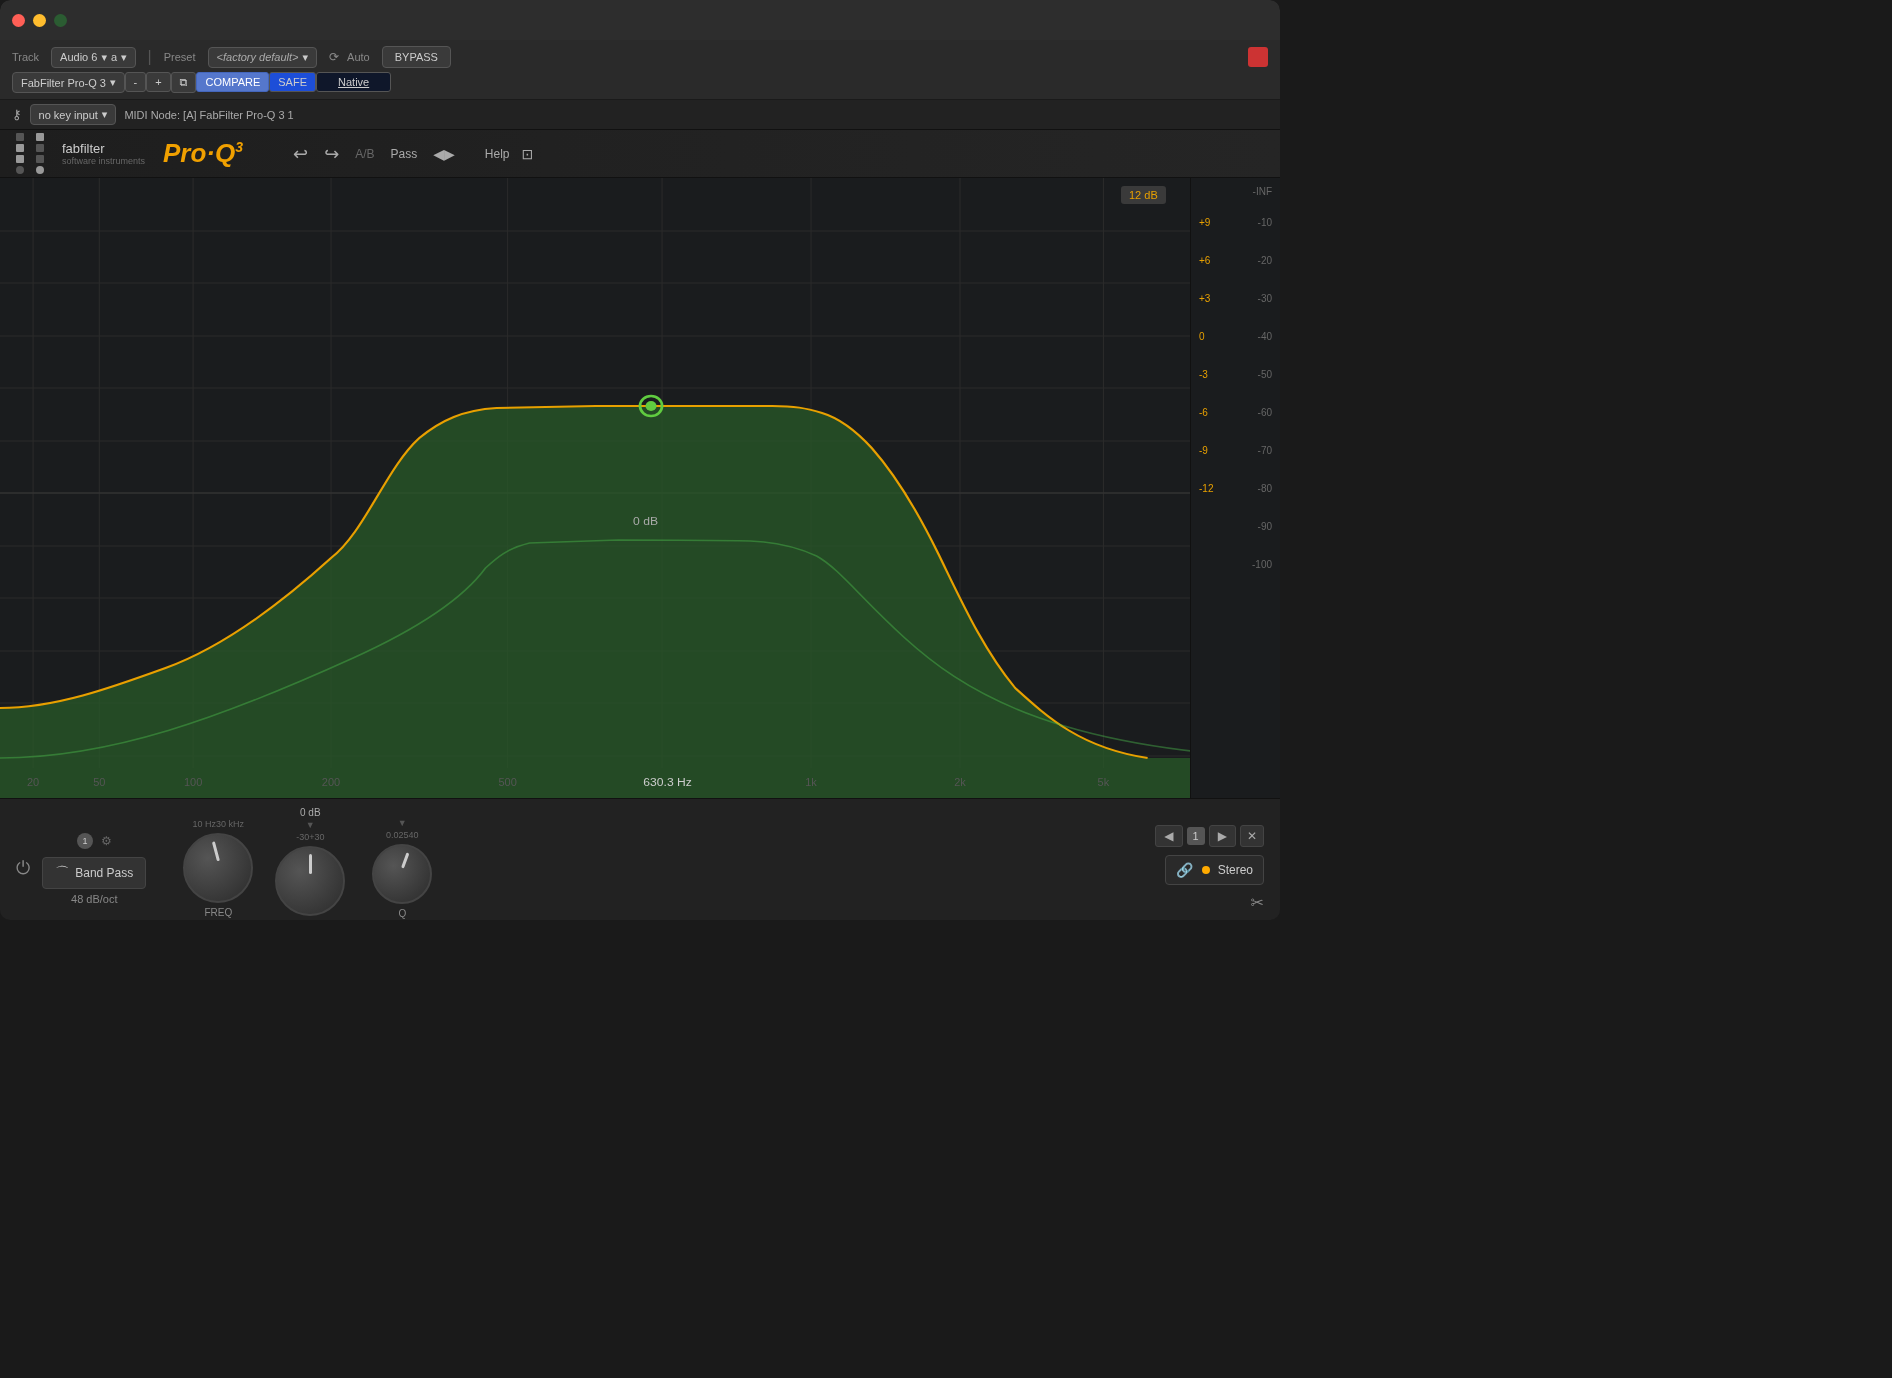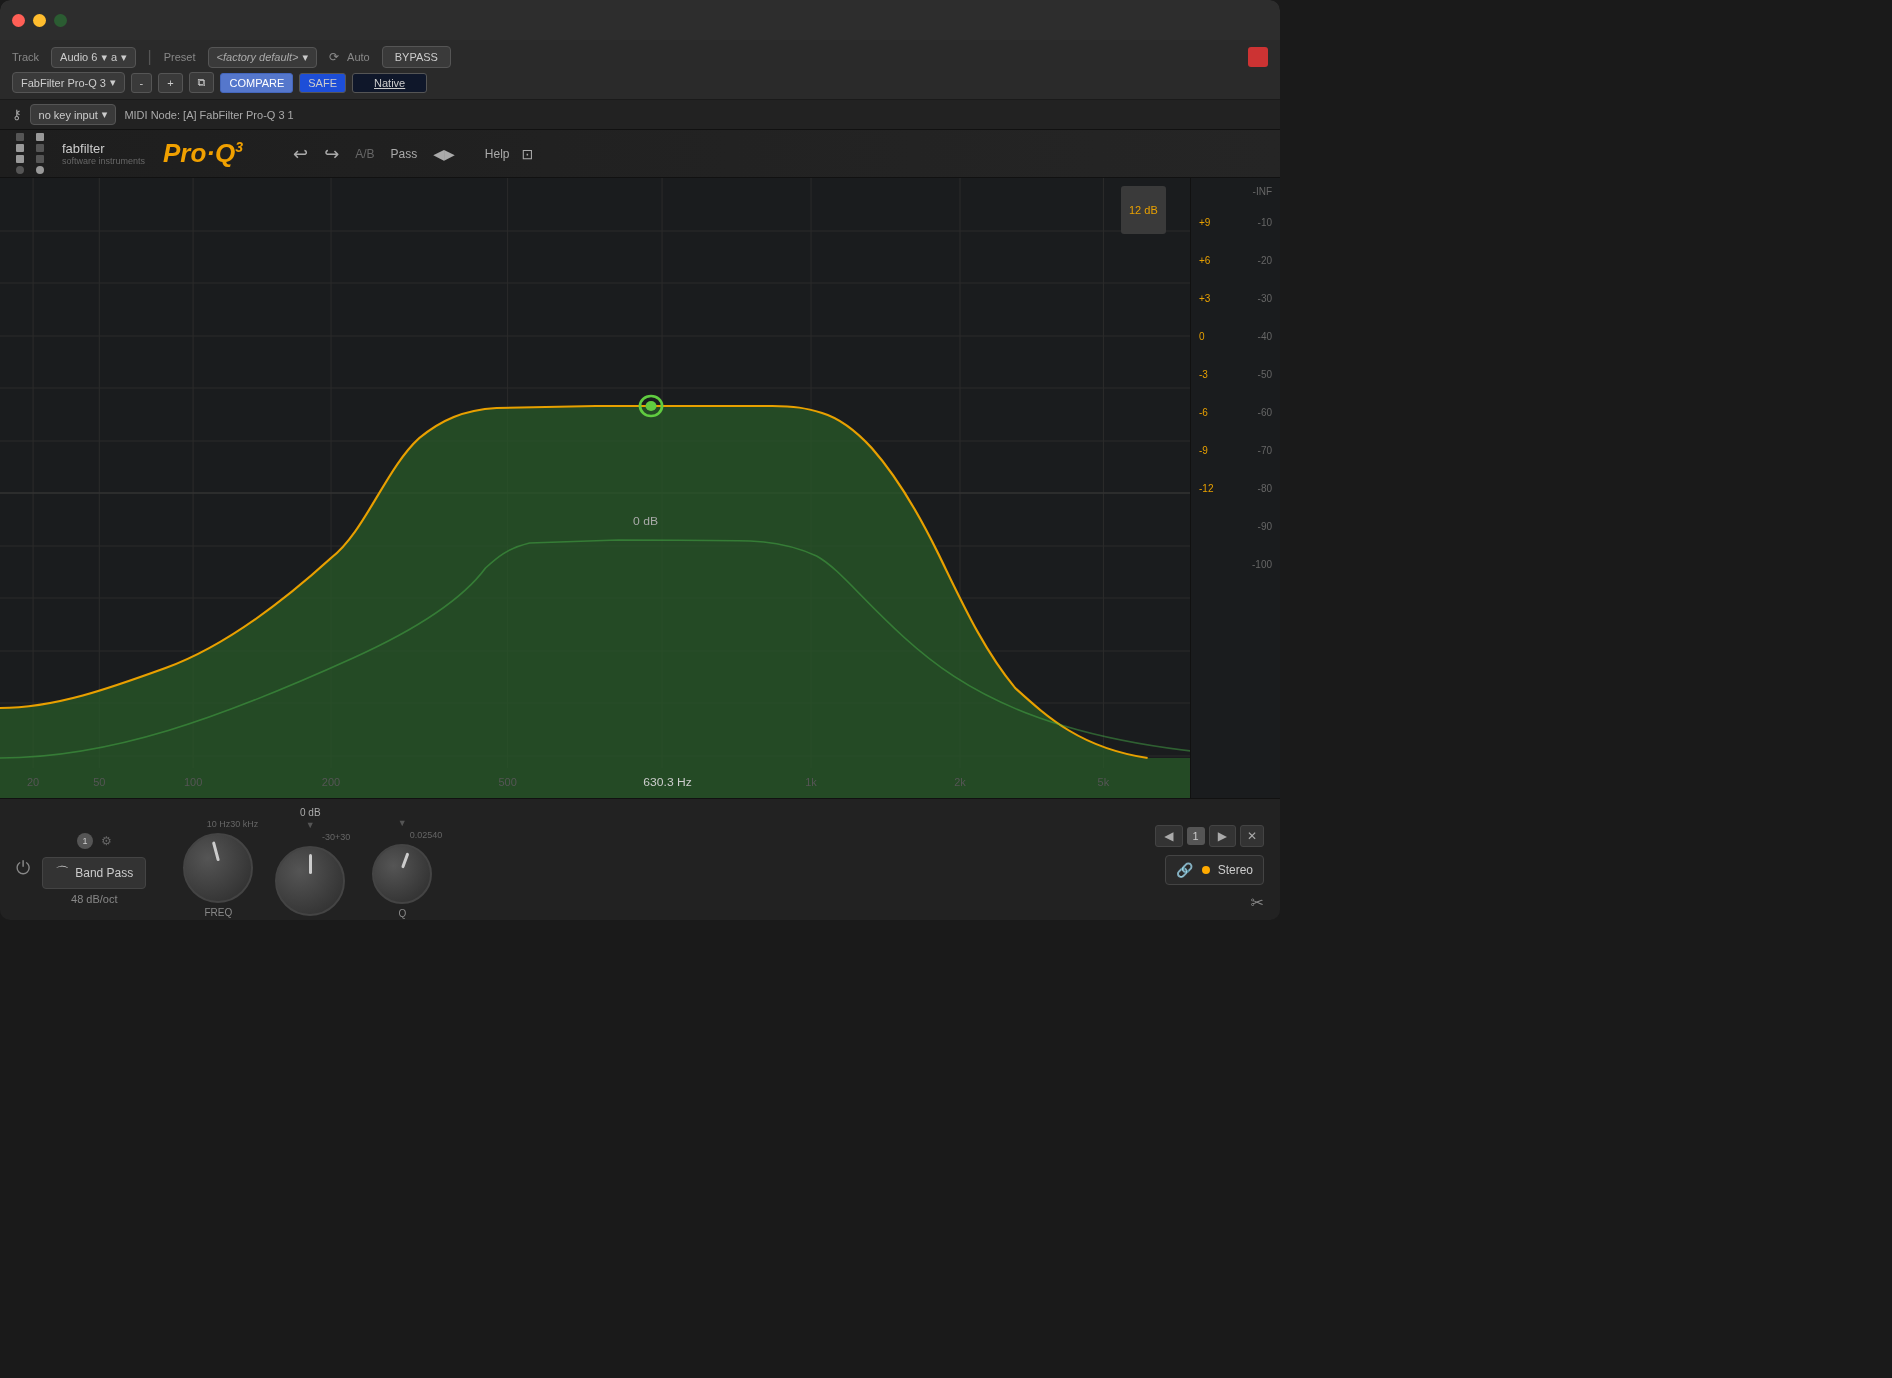--- a/index.html
+++ b/index.html
@@ -38,22 +38,21 @@
       border-bottom: 1px solid #1a1a1a;
     }
     .daw-row1 {
       display: flex;
       align-items: center;
       gap: 8px;
       margin-bottom: 4px;
     }
     .daw-row2 {
       display: flex;
-      align-items: center;
-      gap: 6px;
+      align-items: flex-start;
     }
     .daw-section-label {
       color: #888;
       font-size: 11px;
       margin-right: 4px;
     }
     .daw-dropdown {
       background: #3a3a3a;
       border: 1px solid #555;
       border-radius: 4px;
@@ -194,21 +193,21 @@
       font-size: 11px;
     }
     .knob-group {
       display: flex;
       flex-direction: column;
       align-items: center;
       gap: 4px;
     }
     .knob-range {
       display: flex;
-      justify-content: flex-end;
+      justify-content: center;
       width: 80px;
       color: #666;
       font-size: 9px;
     }
     .knob-label {
       color: #888;
       font-size: 10px;
     }
     .knob {
       width: 70px; height: 70px;
@@ -490,21 +489,21 @@
     <text x="605" y="608" fill="#ccc" font-size="11" text-anchor="middle">630.3 Hz</text>
     <text x="735" y="608" fill="#555" font-size="10" text-anchor="middle">1k</text>
     <text x="870" y="608" fill="#555" font-size="10" text-anchor="middle">2k</text>
     <text x="1000" y="608" fill="#555" font-size="10" text-anchor="middle">5k</text>
     <text x="1100" y="608" fill="#555" font-size="10" text-anchor="middle">10k</text>
     <text x="1155" y="608" fill="#555" font-size="10" text-anchor="middle">20k</text>
   </svg>
 
   <div style="position:absolute;right:0;top:0;width:90px;height:100%;background:#1a1c1e;border-left:1px solid #111;">
 
-    <div style="position:absolute;top:8px;left:-70px;background:#3a3a3a;color:#e8a000;font-size:11px;padding:18px 8px;border-radius:3px;">
+    <div style="position:absolute;top:8px;left:-70px;background:#3a3a3a;color:#e8a000;font-size:11px;padding:3px 8px;border-radius:3px;">
       <span>12 dB</span>
     </div>
 
     <div style="display:flex;flex-direction:column;height:100%;padding:8px 0;">
       <div style="display:flex;justify-content:space-between;padding:0 8px;margin-bottom:4px;">
         <span style="color:#e8a000;font-size:10px;"></span>
         <span style="color:#666;font-size:10px;">-INF</span>
       </div>
       <div style="display:flex;justify-content:space-between;padding:0 8px;margin-top:16px;">
         <span style="color:#e8a000;font-size:10px;">+9</span>

